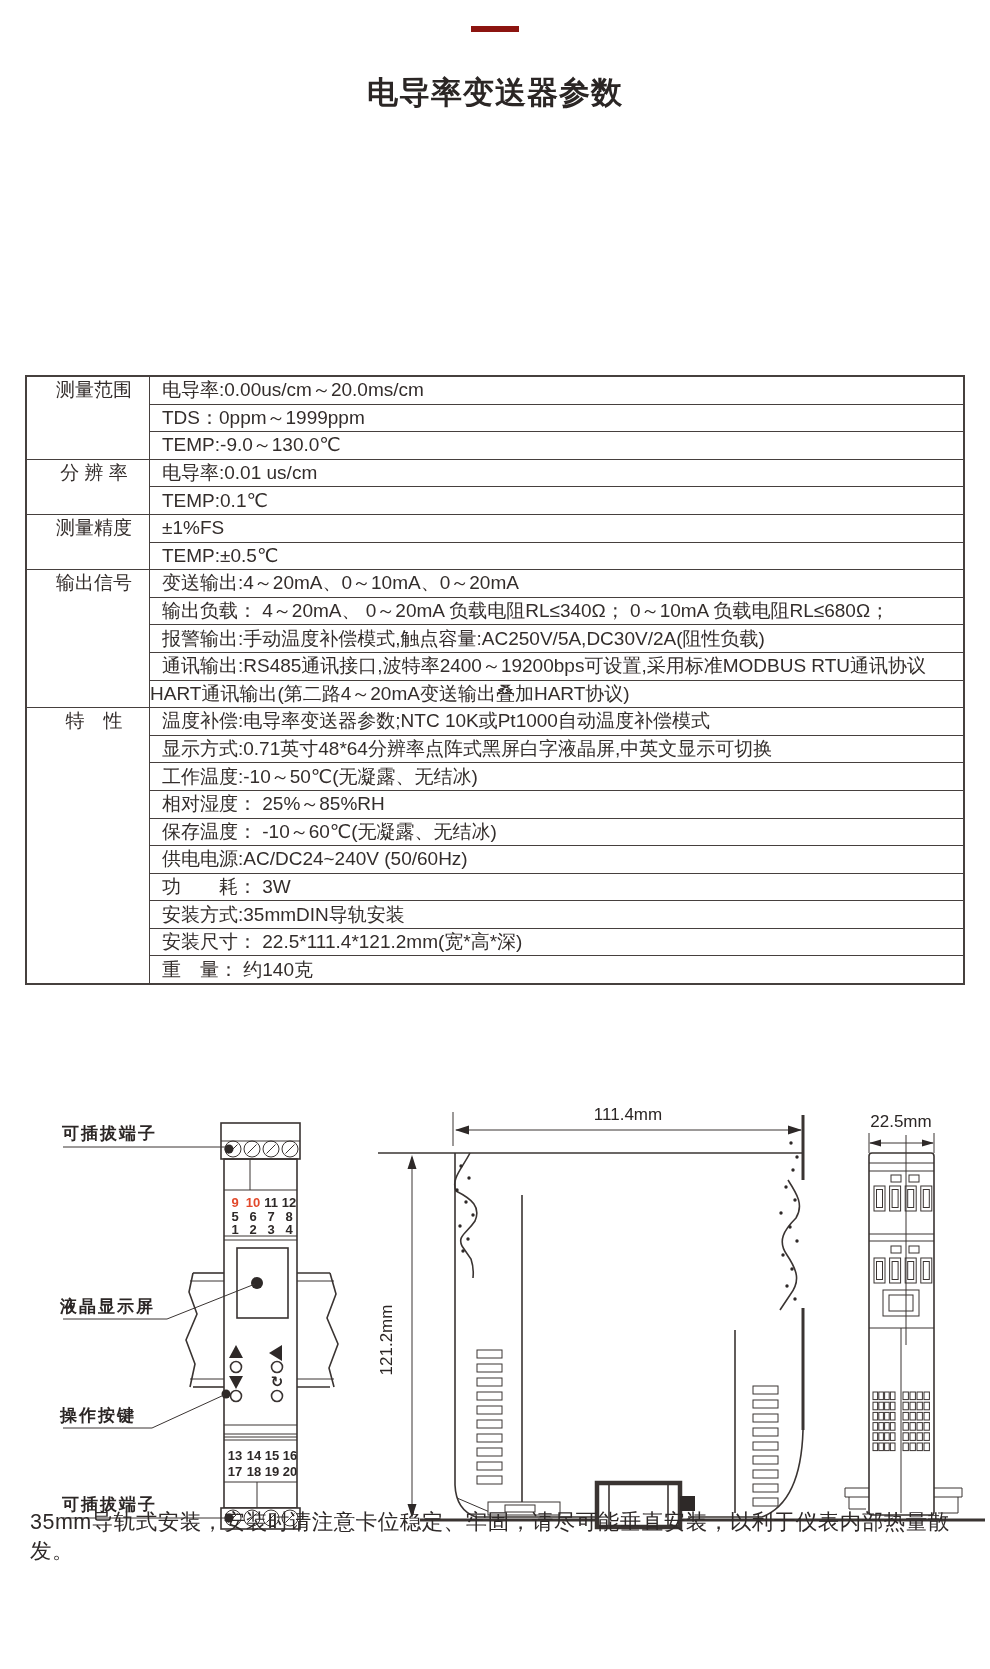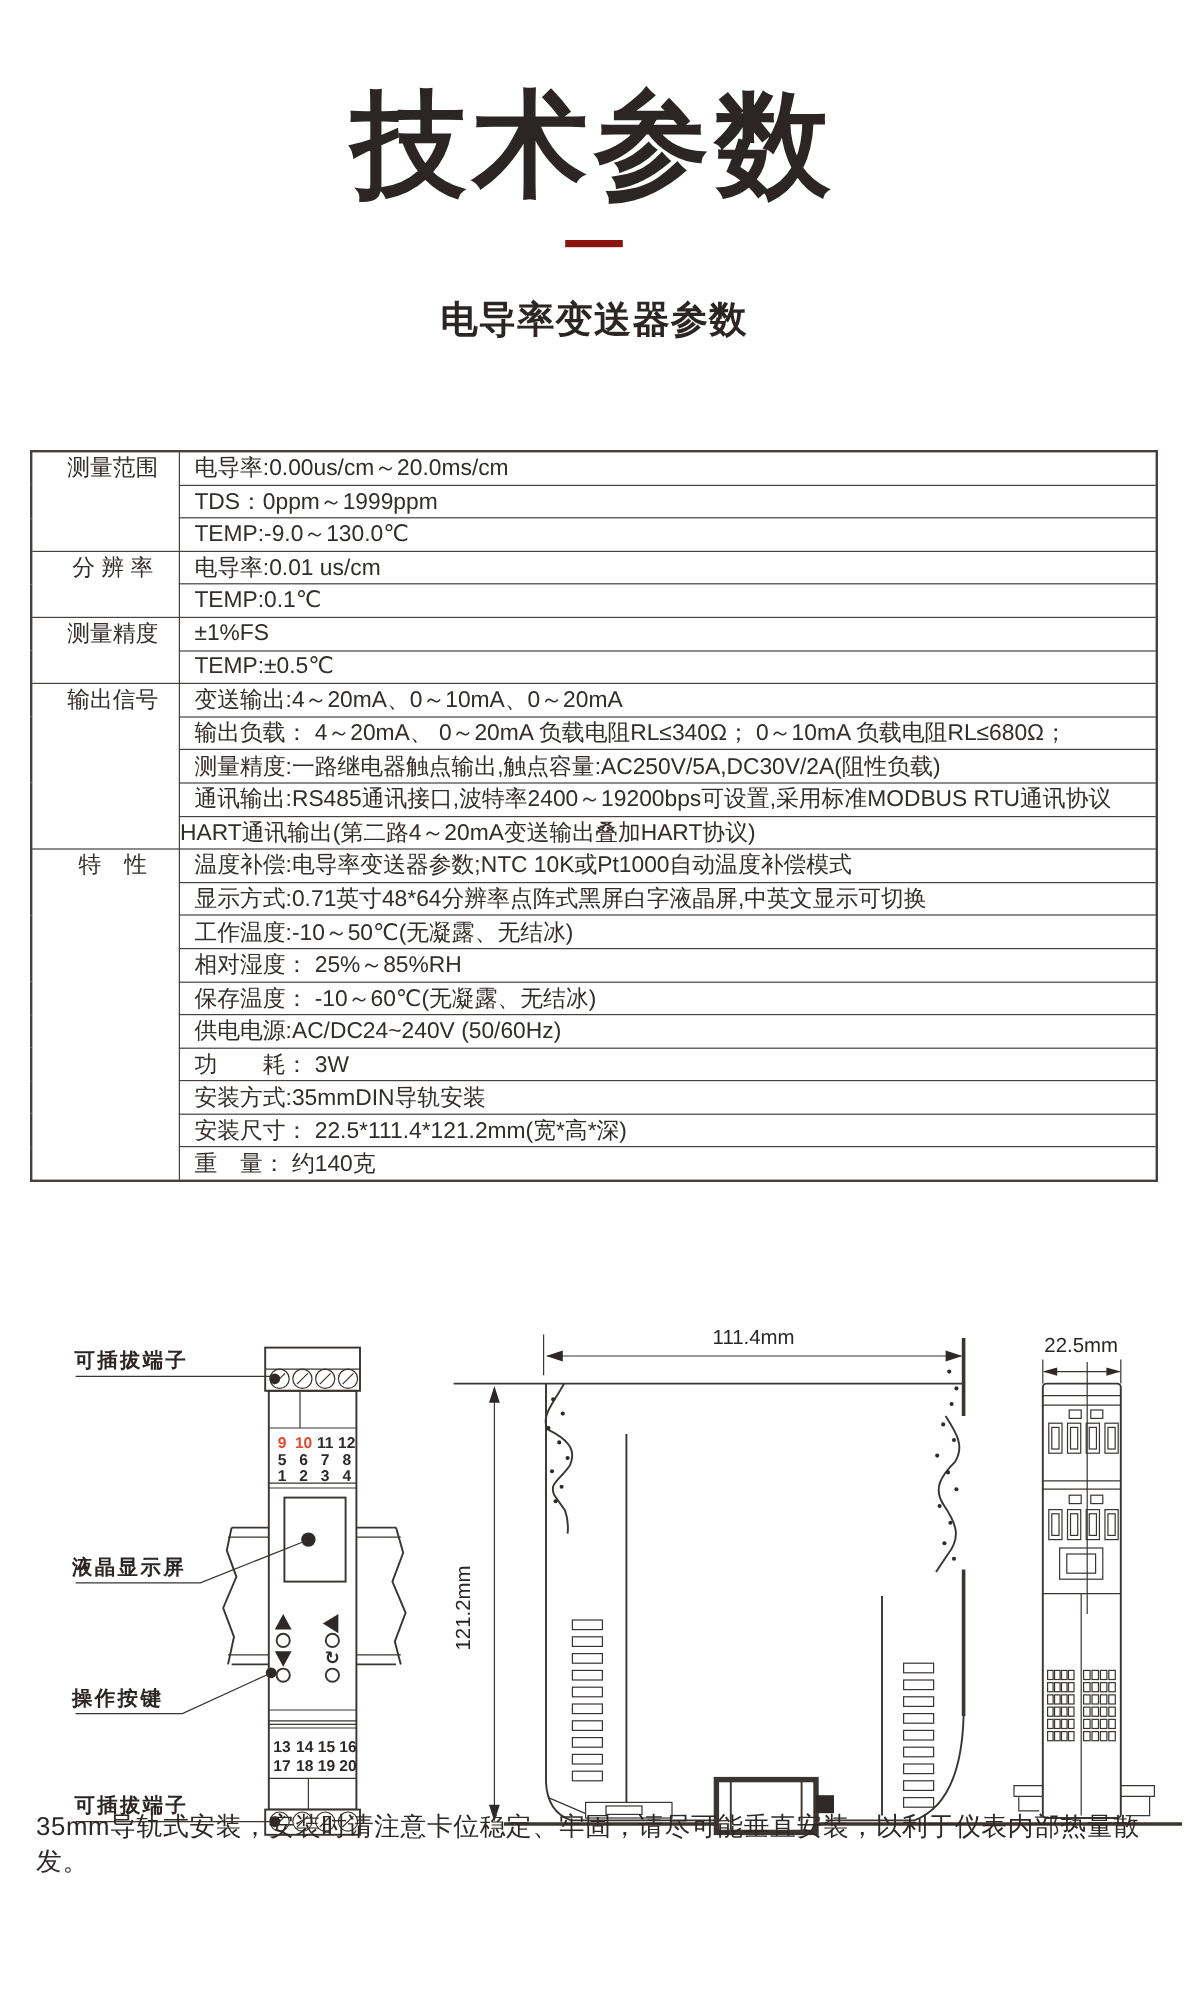--- a/index.html
+++ b/index.html
@@ -34,21 +34,20 @@
   .rot{font-family:"Liberation Sans","DejaVu Sans",sans-serif;font-size:17px;fill:#2b2625;text-anchor:middle;}
   .cycle{font-family:"DejaVu Sans",sans-serif;font-size:15px;font-weight:bold;fill:#2e2928;text-anchor:middle;}
 
   .install-note{position:absolute;top:1507px;left:30px;width:940px;font-size:21.5px;
                 color:#2e2928;letter-spacing:0.5px;}
 </style>
 </head>
 <body>
 
 <div class="header">
-  <h1 class="page-title">技术参数</h1>
   <div class="title-dash"></div>
   <h2 class="page-subtitle">电导率变送器参数</h2>
 </div>
 
 <table class="spec">
   <tbody>
       <tr>
         <td class="label-cell" rowspan="3">测量范围</td>
         <td class="value-cell">电导率:0.00us/cm～20.0ms/cm</td>
       </tr>
@@ -73,21 +72,21 @@
         <td class="value-cell">TEMP:±0.5℃</td>
       </tr>
       <tr>
         <td class="label-cell" rowspan="5">输出信号</td>
         <td class="value-cell">变送输出:4～20mA、0～10mA、0～20mA</td>
       </tr>
       <tr>
         <td class="value-cell">输出负载： 4～20mA、 0～20mA 负载电阻RL≤340Ω； 0～10mA 负载电阻RL≤680Ω；</td>
       </tr>
       <tr>
-        <td class="value-cell">测量精度:一路继电器触点输出,触点容量:AC250V/5A,DC30V/2A(阻性负载)</td>
+        <td class="value-cell">报警输出:手动温度补偿模式,触点容量:AC250V/5A,DC30V/2A(阻性负载)</td>
       </tr>
       <tr>
         <td class="value-cell">通讯输出:RS485通讯接口,波特率2400～19200bps可设置,采用标准MODBUS RTU通讯协议</td>
       </tr>
       <tr>
         <td class="value-cell center">HART通讯输出(第二路4～20mA变送输出叠加HART协议)</td>
       </tr>
       <tr>
         <td class="label-cell" rowspan="10">特　性</td>
         <td class="value-cell">温度补偿:电导率变送器参数;NTC 10K或Pt1000自动温度补偿模式</td>

